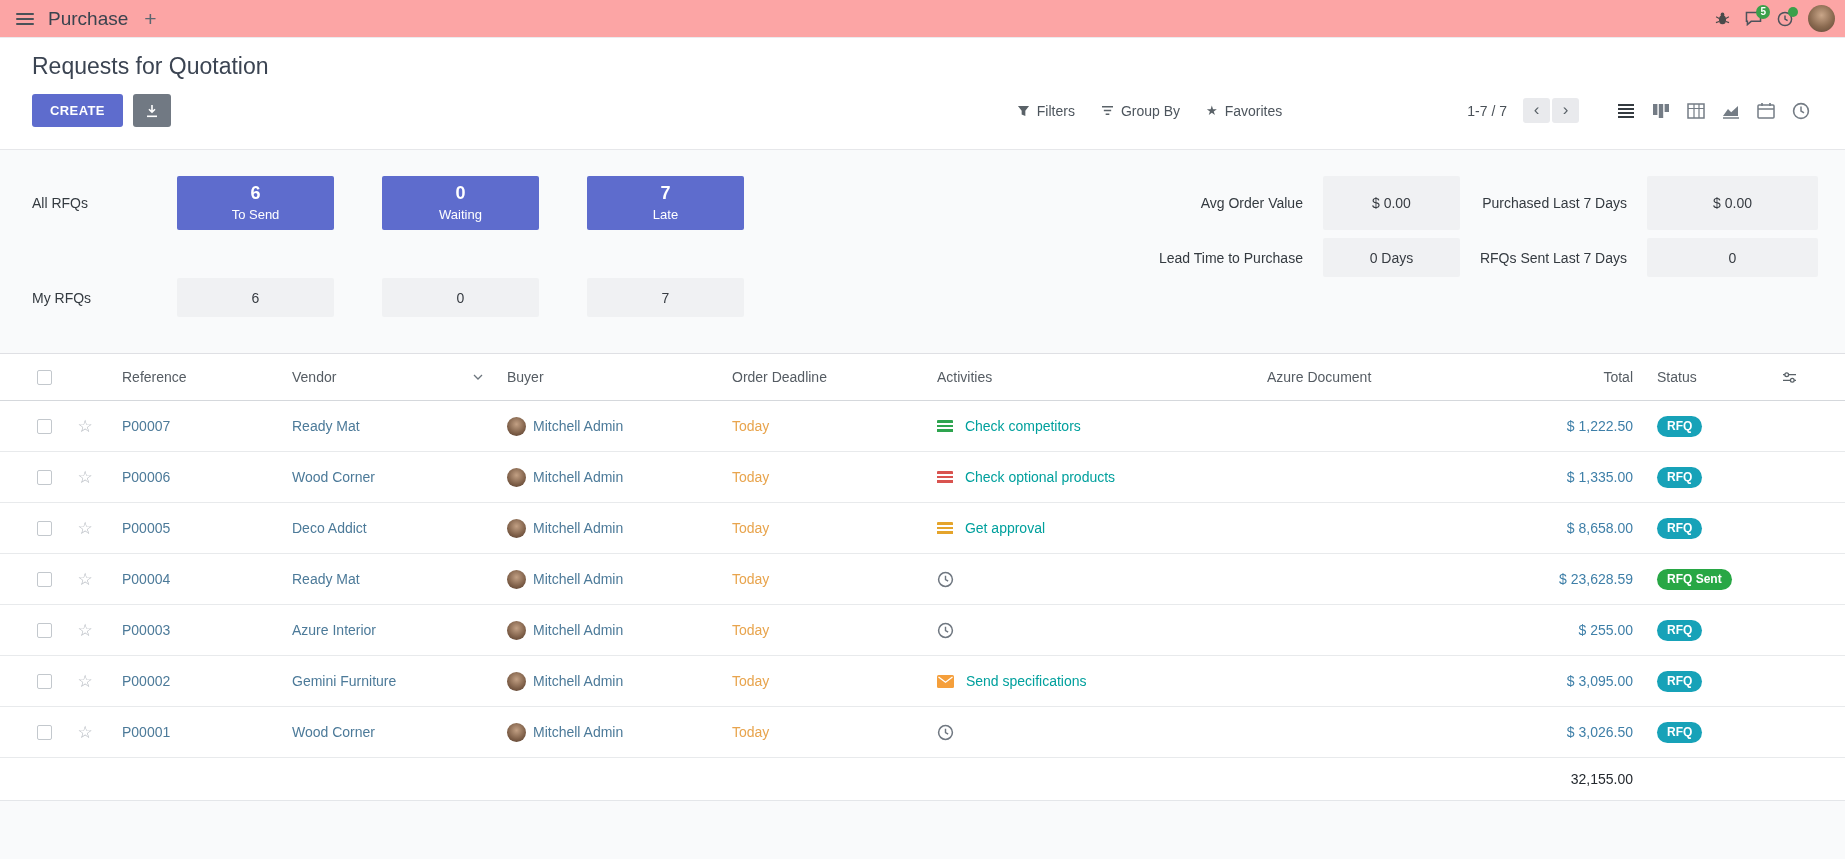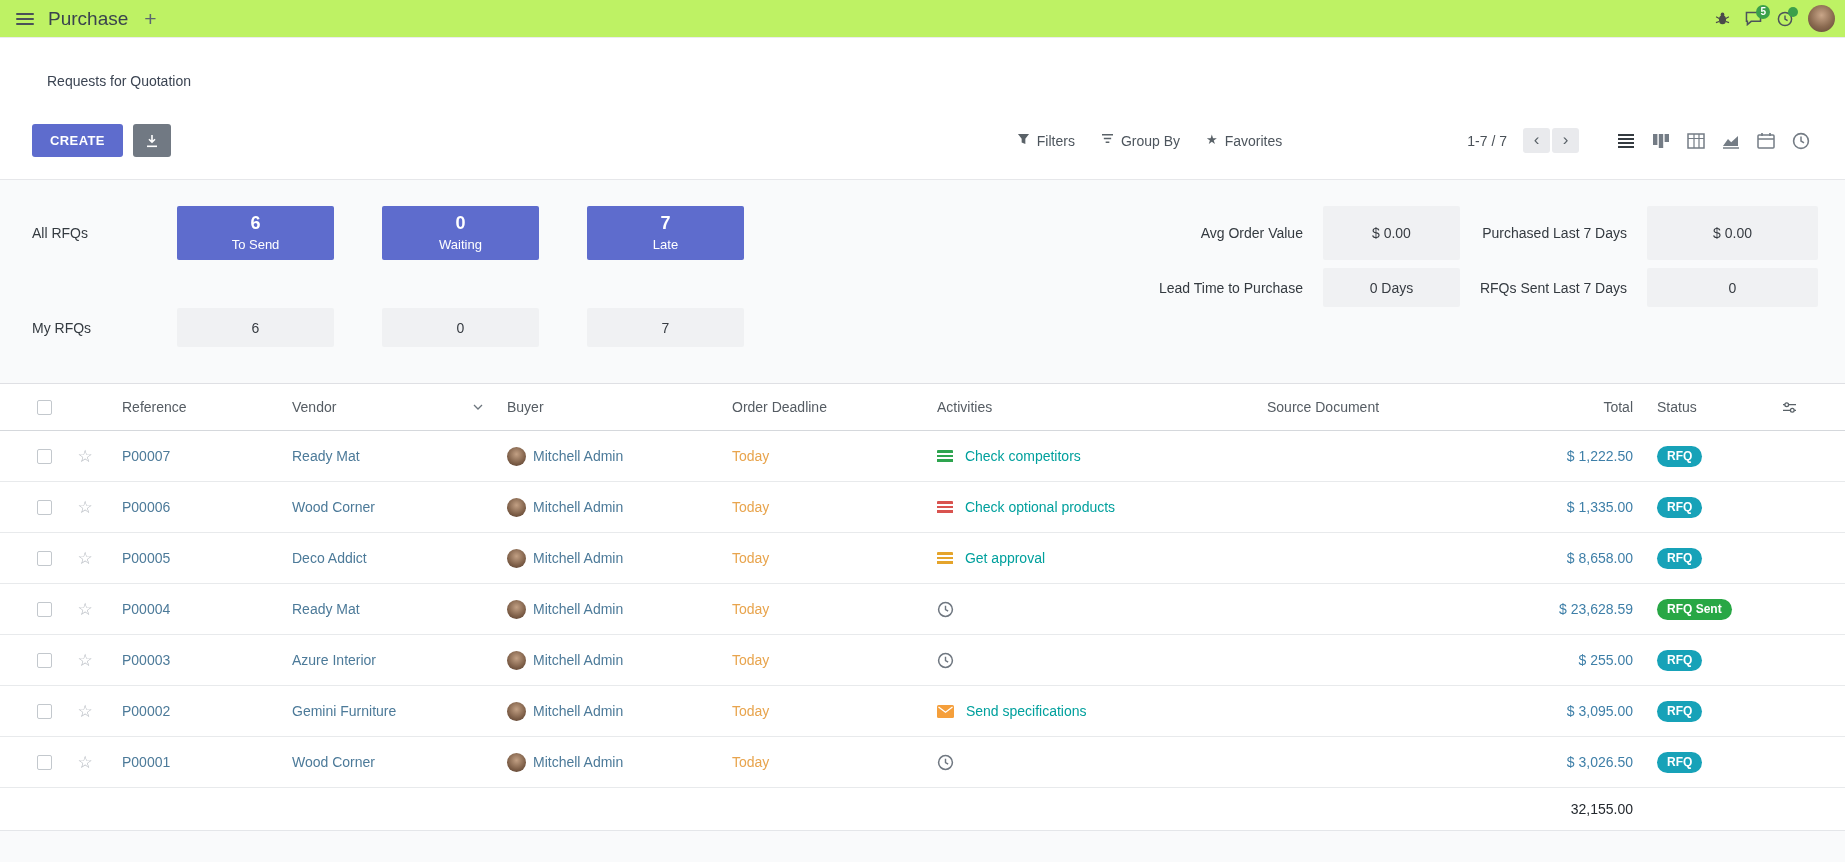--- a/index.html
+++ b/index.html
@@ -8,21 +8,21 @@
     width:1845px; height:862px; overflow:hidden;
     background:#ffffff;
     font-family:"Liberation Sans", sans-serif;
     color:#343A40;
     font-size:14px;
   }
   svg { display:block; }
 
   
   .topbar{
-    height:38px; background:#bef264; border-bottom:1px solid #ebebee;
+    height:38px; background:#fca5a5; border-bottom:1px solid #ebebee;
     display:flex; align-items:center; padding:0 10px 0 16px;
   }
   .hamburger{ display:inline-flex; flex-direction:column; gap:3px; cursor:pointer; }
   .hamburger i{ display:block; width:18px; height:2px; background:#4a5158; border-radius:1px; }
   .app-name{ margin-left:14px; font-size:19px; font-weight:500; color:#3a434e; cursor:pointer; }
   .tb-plus{ margin-left:16px; font-size:21px; color:#5b6670; cursor:pointer; line-height:1; }
   .tb-right{ margin-left:auto; display:flex; align-items:center; gap:15px; }
   .tb-icon{ position:relative; display:inline-flex; cursor:pointer; }
   .count-badge{
     position:absolute; top:-6px; right:-8px; background:var(--notify,#3BA04A);
@@ -34,41 +34,41 @@
   }
   .tb-avatar{
     width:27px; height:27px; border-radius:50%;
     background:radial-gradient(circle at 50% 38%, #c9a689 0%, #8a6a50 55%, #5d4534 100%);
     cursor:pointer;
   }
 
   
   .control-panel{ background:#fff; padding:14px 35px 22px 32px; border-bottom:1px solid #e6e7ea; }
   .cp-row1{ display:flex; align-items:center; }
-  .cp-title{ margin:15px; font-size:14px; font-weight:400; color:#3b4452; line-height:28px; }
+  .cp-title{ margin:0; font-size:23px; font-weight:400; color:#3b4452; line-height:28px; }
   .search-box{ margin-left:auto; position:relative; width:886px; height:31px; background:#fff; border:1px solid #e0e2e7; }
   .search-input{
     width:100%; height:100%; border:none; outline:none; padding:0 34px 0 10px;
     font-family:"Liberation Sans", sans-serif; font-size:14px; color:#343A40;
   }
   .search-input::placeholder{ color:#b9bec6; }
   .search-mag{ position:absolute; right:8px; top:7px; cursor:pointer; }
 
   .cp-row2{ display:flex; align-items:center; margin-top:14px; height:33px; }
   .btn-create{
     height:33px; padding:0 18px; border:none; border-radius:3px; cursor:pointer;
     background:var(--accent,#5E6CCD); color:#fff; font-size:13px; font-weight:600;
     letter-spacing:.4px; font-family:"Liberation Sans", sans-serif;
   }
   .btn-export{
     height:33px; width:38px; margin-left:10px; border:none; border-radius:3px; cursor:pointer;
     background:#717983; display:flex; align-items:center; justify-content:center;
   }
   .filter-group{ margin-left:auto; display:flex; align-items:center; gap:26px; }
-  .filter-item{ display:inline-flex; gap:7px; color:#4d555d; font-size:14px; cursor:pointer; }
+  .filter-item{ display:inline-flex; align-items:center; gap:7px; color:#4d555d; font-size:14px; cursor:pointer; }
   .fav-star{ font-size:13px; color:#5a6268; line-height:1; }
   .pager{ margin-left:185px; display:flex; align-items:center; }
   .pager-range{ color:#495057; margin-right:14px; }
   .pager-btn{
     width:27px; height:25px; border:none; background:#e9eaed; color:#5a6268;
     font-size:17px; line-height:1; border-radius:3px; cursor:pointer; margin-left:2px;
     font-family:"Liberation Sans", sans-serif; padding:0 0 2px 0;
   }
   .view-switcher{ margin-left:38px; display:flex; align-items:center; gap:17px; }
   .vs-icon{ cursor:pointer; display:inline-flex; }
@@ -319,21 +319,21 @@
             <span>
               <svg viewBox="0 0 10 6" width="10" height="6">
                   <path d="M1 1l4 4 4-4" fill="none" stroke="#6c757d" stroke-width="1.3"></path>
                 </svg>
             </span>
           </div>
         </th>
         <th>Buyer</th>
         <th>Order Deadline</th>
         <th>Activities</th>
-        <th>Source Document</th>
+        <th>Azure Document</th>
         <th class="c-total">Total</th>
         <th>Status</th>
         <th>
           <span>
             <svg viewBox="0 0 16 14" width="15" height="13">
                 <path d="M1 4h14M1 10h14" stroke="#5a6268" stroke-width="1.4"></path>
                 <circle cx="5" cy="4" r="2" fill="#fff" stroke="#5a6268" stroke-width="1.4"></circle>
                 <circle cx="11" cy="10" r="2" fill="#fff" stroke="#5a6268" stroke-width="1.4"></circle>
               </svg>
           </span>

